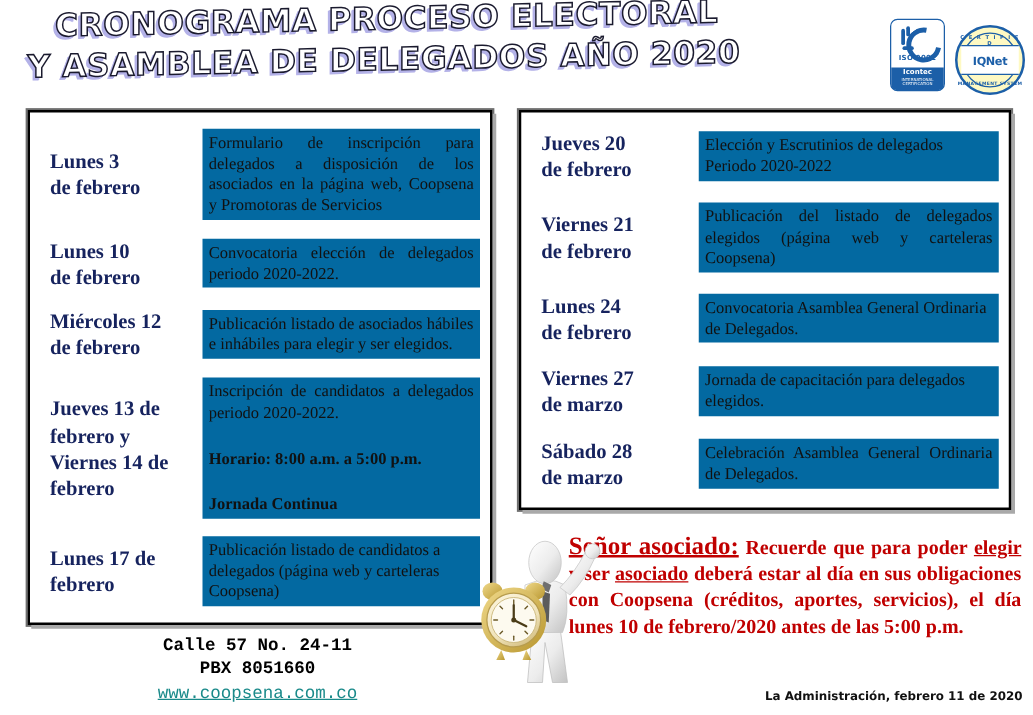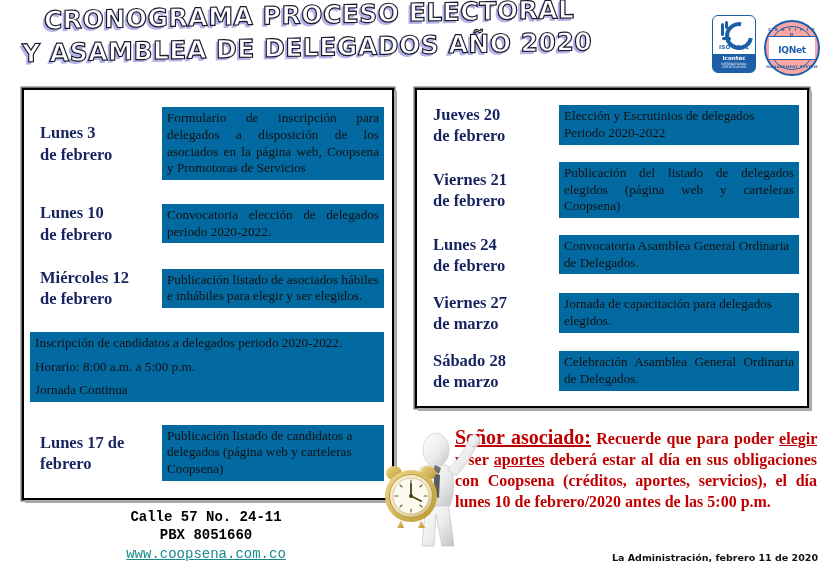--- a/index.html
+++ b/index.html
@@ -174,21 +174,21 @@
     font-weight: normal;
     margin-top: 1px;
   }
 
   .iqnet-badge {
     width: 52px; height: 52px;
     margin-top: 18px;
     border-radius: 50%;
     border: 2px solid #1c5fa8;
     position: relative;
-    background: #fca5a5;
+    background: #fef9c3;
     display: flex;
     align-items: center;
     justify-content: center;
   }
   .iqnet-badge::before {
     content: "";
     position: absolute;
     inset: 4px;
     border-radius: 50%;
     border: 1.4px solid #1c5fa8;
@@ -272,21 +272,21 @@
     background: #0369a1;
     color: #111111;
     font-family: "Liberation Serif", serif;
     font-size: 13.2px;
     line-height: 1.26;
     padding: 3px 5px 3px 5px;
     flex: 1 1 auto;
     box-sizing: border-box;
   }
   .sched-desc.justify { text-align: justify; text-align-last: left; }
-  .sched-desc .b { font-weight: normal; display: block; margin-top: 7px; }
+  .sched-desc .b { font-weight: bold; display: block; margin-top: 20px; }
 
   
   .contact {
     position: absolute;
     left: 20px;
     top: 508px;
     width: 372px;
     text-align: center;
     font-family: Liberation Mono, monospace;
   }
@@ -392,20 +392,21 @@
           <div class="sched-date" style="white-space: pre-line; font-family: Liberation Serif, serif;">Lunes 10
 de febrero</div>
           <div class="sched-desc justify"><span>Convocatoria elección de delegados periodo 2020-2022.</span></div>
         </div>
         <div class="sched-row">
           <div class="sched-date" style="white-space: pre-line;">Miércoles 12
 de febrero</div>
           <div class="sched-desc"><span>Publicación listado de asociados hábiles e inhábiles para elegir y ser elegidos.</span></div>
         </div>
         <div class="sched-row">
+          <div class="sched-date" style="white-space: pre-line;">Jueves 13 de febrero y Viernes 14 de febrero</div>
           <div class="sched-desc justify"><span>Inscripción de candidatos a delegados periodo 2020-2022.</span><span class="b">Horario: 8:00 a.m. a 5:00 p.m.</span><span class="b">Jornada Continua</span></div>
         </div>
         <div class="sched-row">
           <div class="sched-date" style="white-space: pre-line;">Lunes 17 de febrero</div>
           <div class="sched-desc"><span>Publicación listado de candidatos a delegados (página web y carteleras Coopsena)</span></div>
         </div>
       </div>
   </div>
 
   <div class="sched-box right">
@@ -496,18 +497,18 @@
     </svg>
   </div>
 
   <div class="contact">
     <div class="contact-line">Calle 57 No. 24-11</div>
     <div class="contact-line">PBX 8051660</div>
     <span class="contact-url">www.coopsena.com.co</span>
   </div>
 
   <div class="notice">
-    <span class="lead">Señor asociado:</span><span> Recuerde que para poder </span><u>elegir</u><span> y ser </span><u>aportes</u><span> deberá estar al día en sus obligaciones con Coopsena (créditos, aportes, servicios), el  día lunes 10 de febrero/2020 antes de las 5:00 p.m.</span>
+    <span class="lead">Señor asociado:</span><span> Recuerde que para poder </span><u>elegir</u><span> y ser </span><u>asociado</u><span> deberá estar al día en sus obligaciones con Coopsena (créditos, aportes, servicios), el  día lunes 10 de febrero/2020 antes de las 5:00 p.m.</span>
   </div>
 
   <div class="admin-sign">La Administración, febrero 11 de 2020</div>
 
 </div>
 
 </body></html>

